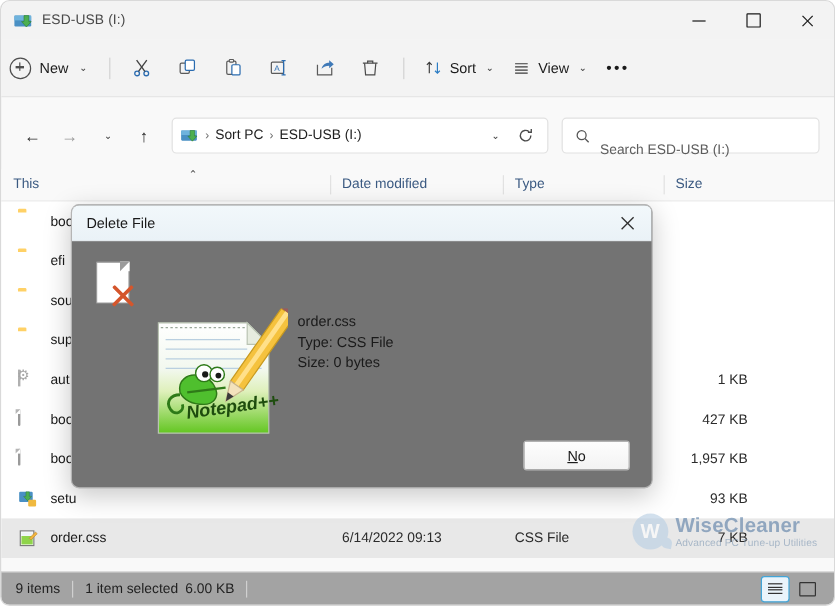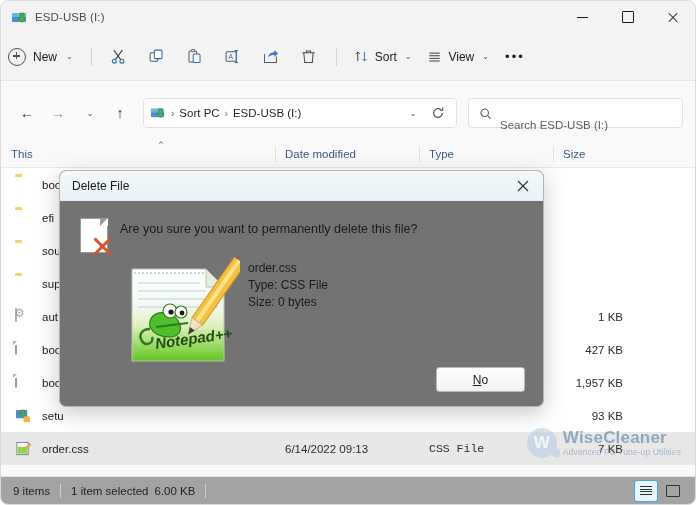--- a/index.html
+++ b/index.html
@@ -121,21 +121,21 @@
 
   
   .filelist { position:absolute; top:167px; left:0; right:0; bottom:53px; background:#ffffff; }
   .row {
     height: 33px; display:flex; align-items:center; font-size:11.5px; color:#1a1a1a;
     box-sizing:border-box;
   }
   .row.selected { background:#e8e8e8; }
   .cell-name { width: 274px; display:flex; align-items:center; gap:9px; padding-left:14px; box-sizing:border-box; }
   .cell-date { width: 144px; padding-left:10px; box-sizing:border-box; color:#2b2b2b; }
-  .cell-type { width: 134px; padding-left:10px; box-sizing:border-box; color:#2b2b2b;font-family:Liberation Mono, monospace; }
+  .cell-type { width: 134px; padding-left:10px; box-sizing:border-box; color:#2b2b2b; }
   .cell-size { width: 84px; padding-right:14px; box-sizing:border-box; text-align:right; color:#2b2b2b; }
 
   
   .ficon { width:18px; height:16px; position:relative; flex:0 0 auto; }
   .folder {
     width:17px; height:13px; background:#ffd166; border-radius:1px 2px 2px 2px;
     position:relative; box-shadow: inset 0 -1px 0 #f0b93f;
   }
   .folder::before {
     content:""; position:absolute; top:-3px; left:0; width:7px; height:3px;
@@ -580,21 +580,20 @@
           <line x1="1" y1="1" x2="11" y2="11"></line>
             <line x1="11" y1="1" x2="1" y2="11"></line>
         </svg>
       </div>
     </div>
 
     <div class="dlg-body">
       <span class="warn-doc"></span>
       <span class="warn-x"></span>
 
-      <div class="dlg-question">Are you sure you want to permanently delete this file?</div>
 
       <span class="npp-icon">
         <svg width="120" height="110" viewBox="0 0 120 110">
           <defs>
             <linearGradient id="pg" x1="0" y1="0" x2="0" y2="1">
               <stop offset="0%" stop-color="#ffffff"></stop>
               <stop offset="42%" stop-color="#f2f8ef"></stop>
               <stop offset="62%" stop-color="#dff0bb"></stop>
               <stop offset="100%" stop-color="#63c621"></stop>
             </linearGradient>

